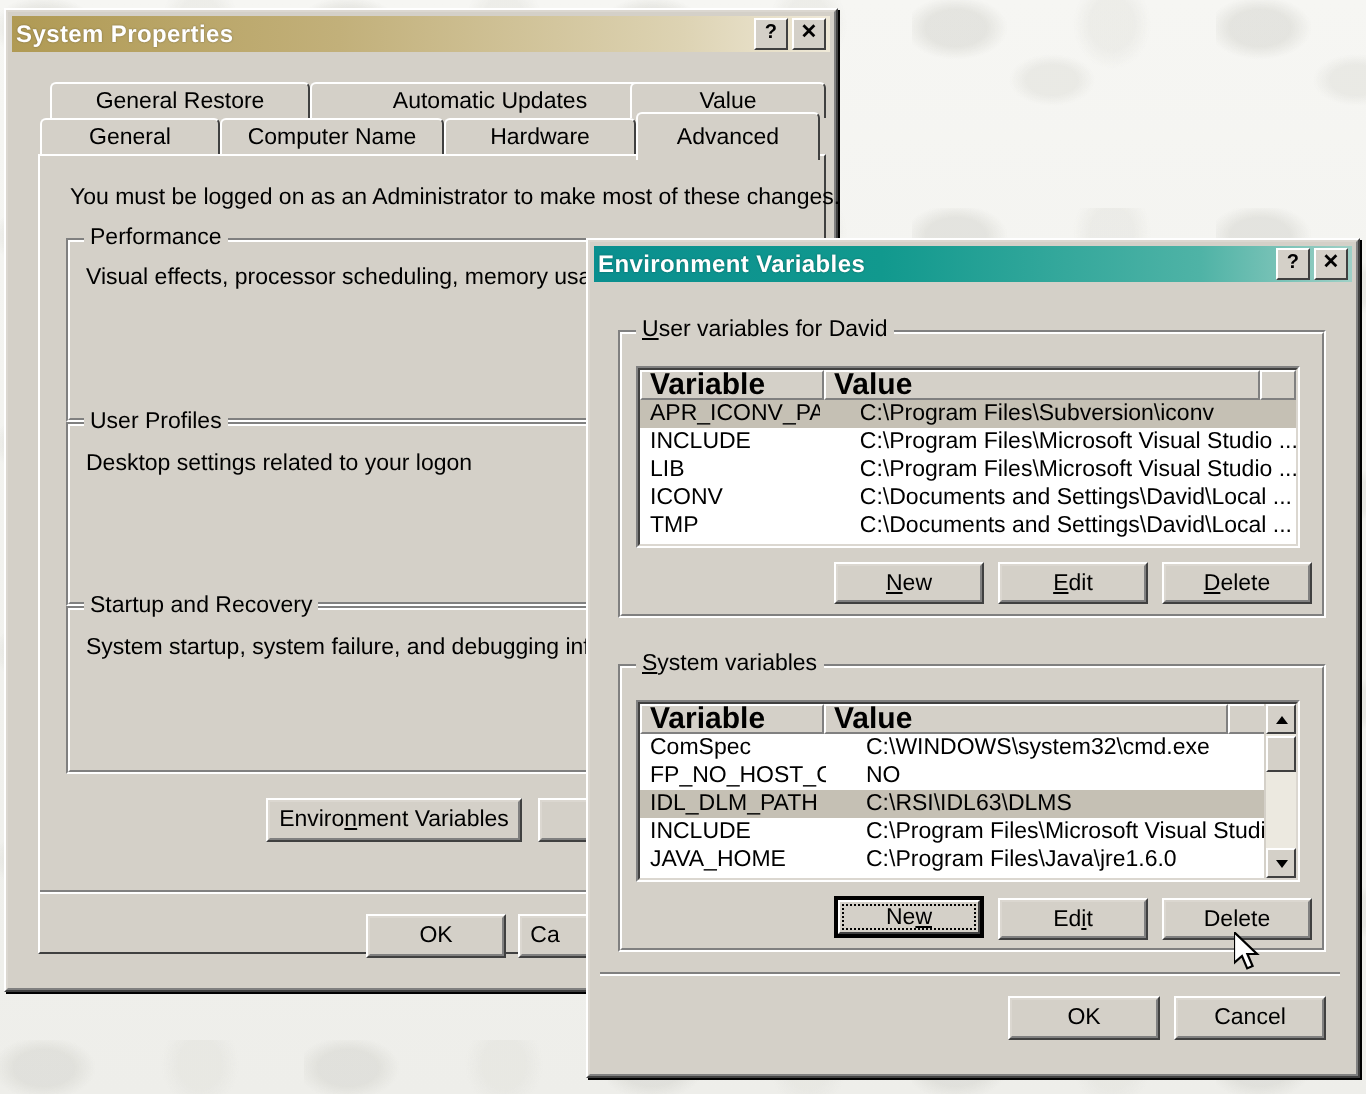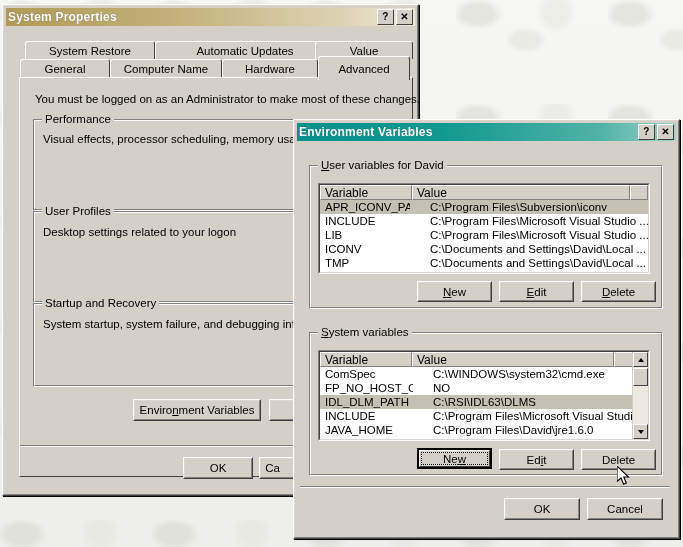--- a/index.html
+++ b/index.html
@@ -128,23 +128,23 @@
     position:absolute; inset:0;
     border-top:1px solid #404040; border-left:1px solid #404040;
     border-right:1px solid #dbd7d0; border-bottom:1px solid #dbd7d0;
     background:#fff; box-sizing:border-box;
   }
   .lv-head { display:flex; height:15px; background:#d4d0c8; }
   .lv-head .hcell {
     background:#d4d0c8;
     border-top:1px solid #fff; border-left:1px solid #fff;
     border-right:1px solid #808080; border-bottom:1px solid #808080;
-    font-size:12px; color:#000;
+    font-size:15px; color:#000;
     padding-left:4px; display:flex; align-items:center;
-    box-sizing:border-box; overflow:hidden; white-space:nowrap;
+    box-sizing:border-box; overflow:hidden; white-space:nowrap;font-weight:bold;
   }
   .lv-rows { position:relative; }
   .lv-row { display:flex; height:14px; align-items:center; font-size:11.5px; color:#000; }
   .lv-row.sel { background:#c5c0b4; }
   .lv-row .c1 { padding-left:5px; box-sizing:border-box; white-space:nowrap; overflow:hidden; }
   .lv-row .c2 { padding-left:4px; box-sizing:border-box; white-space:nowrap; overflow:hidden;margin-left:16px; }
 
   
   .vscroll {
     position:absolute; top:0; right:0; width:16px; bottom:0;
@@ -187,21 +187,21 @@
 
       <div class="titlebar inactive">
         <span class="tb-title">System Properties</span>
         <span class="tb-btns">
           <span class="tb-btn">?</span>
           <span class="tb-btn">✕</span>
         </span>
       </div>
 
       <div class="tab" style="left:22px; top:36px; width:130px; height:18px;">
-        <span>System Restore</span>
+        <span>General Restore</span>
       </div>
       <div class="tab" style="left:152px; top:36px; width:180px; height:18px;">
         <span>Automatic Updates</span>
       </div>
       <div class="tab" style="left:312px; top:36px; width:98px; height:18px;">
         <span>Value</span>
       </div>
 
       <div class="tab" style="left:17px; top:54px; width:90px; height:19px;">
         <span>General</span>
@@ -348,21 +348,21 @@
             <div class="lv-row sel">
               <span class="c1" style="width:93px;">IDL_DLM_PATH</span>
               <span class="c2" style="width:215px;">C:\RSI\IDL63\DLMS</span>
             </div>
             <div class="lv-row">
               <span class="c1" style="width:93px;">INCLUDE</span>
               <span class="c2" style="width:215px;">C:\Program Files\Microsoft Visual Studio ...</span>
             </div>
             <div class="lv-row">
               <span class="c1" style="width:93px;">JAVA_HOME</span>
-              <span class="c2" style="width:215px;">C:\Program Files\David\jre1.6.0</span>
+              <span class="c2" style="width:215px;">C:\Program Files\Java\jre1.6.0</span>
             </div>
           </div>
           <div class="vscroll">
             <div class="sb-btn up">
                 <i class="arrow up"></i>
               </div>
             <div class="sb-thumb"></div>
             <div class="sb-btn down">
                 <i class="arrow down"></i>
               </div>

